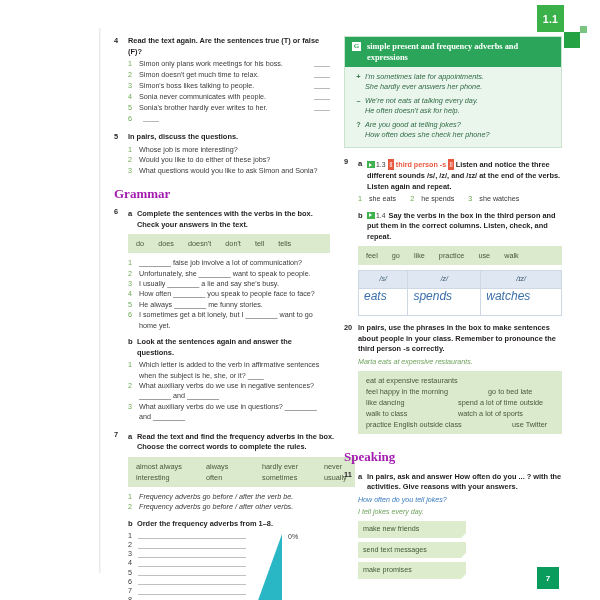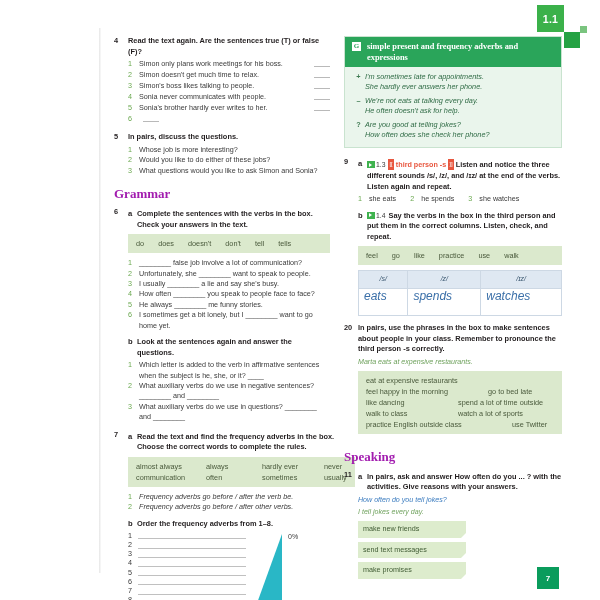--- a/index.html
+++ b/index.html
@@ -294,21 +294,21 @@
         </div>
 
         <div class="wordbox two">
           <div class="row">
             <span style="width:56px">almost always</span>
             <span style="width:42px">always</span>
             <span style="width:48px">hardly ever</span>
             <span>never</span>
           </div>
           <div class="row">
-            <span style="width:56px">communication</span>
+            <span style="width:56px">interesting</span>
             <span style="width:42px">often</span>
             <span style="width:48px">sometimes</span>
             <span>usually</span>
           </div>
         </div>
 
         <div class="items">
           <div class="item">
               <span class="item-n">1</span>
               <span class="item-t" style="font-style:italic">Frequency adverbs go before / after the verb be.</span>

